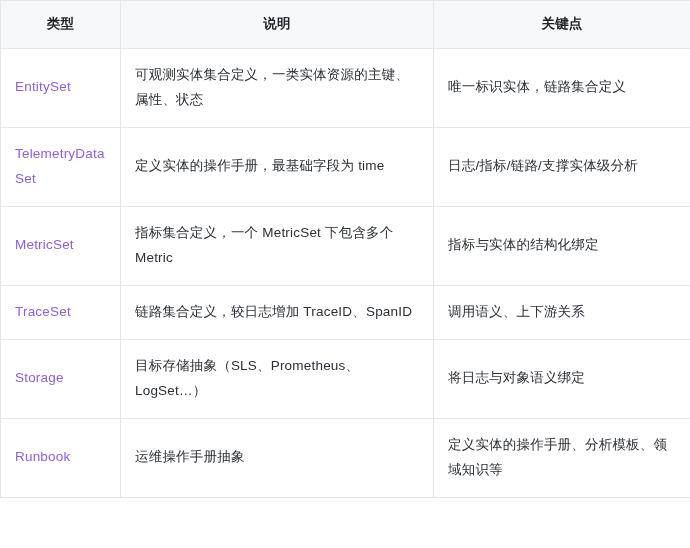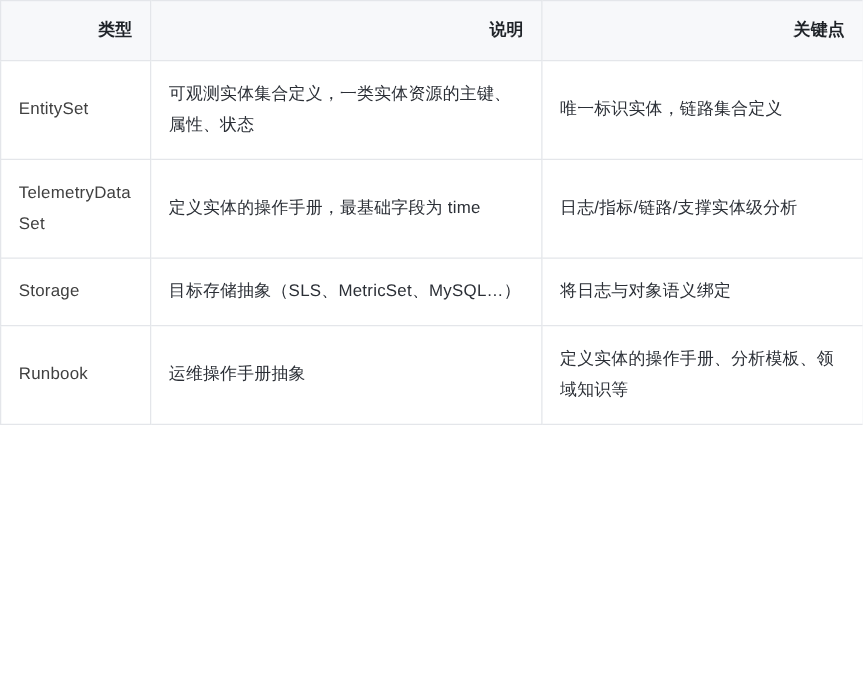--- a/index.html
+++ b/index.html
@@ -33,31 +33,31 @@
     border: 1px solid #e4e6ea;
     vertical-align: middle;
     padding: 14px 14px;
     line-height: 1.85;
     letter-spacing: 0.2px;
     word-break: break-word;
   }
   table.spec-table thead th {
     background: #f7f8fa;
     font-weight: bold;
-    text-align: right;
+    text-align: center;
     padding-top: 11px;
     padding-bottom: 11px;
     color: #1f2328;
   }
   table.spec-table tbody td {
     background: #ffffff;
     color: #2b2f36;
   }
   table.spec-table tbody td.type-cell {
-    color: #404040;
+    color: #8b5cf6;
   }
 </style>
 </head>
 <body>
 
 <div class="table-wrap">
   <table class="spec-table">
     <colgroup>
       <col class="c1">
       <col class="c2">
@@ -75,22 +75,32 @@
         <td class="type-cell">EntitySet</td>
         <td>可观测实体集合定义，一类实体资源的主键、属性、状态</td>
         <td>唯一标识实体，链路集合定义</td>
       </tr>
       <tr>
         <td class="type-cell">TelemetryDataSet</td>
         <td>定义实体的操作手册，最基础字段为 time</td>
         <td>日志/指标/链路/支撑实体级分析</td>
       </tr>
       <tr>
+        <td class="type-cell">MetricSet</td>
+        <td>指标集合定义，一个 MetricSet 下包含多个 Metric</td>
+        <td>指标与实体的结构化绑定</td>
+      </tr>
+      <tr>
+        <td class="type-cell">TraceSet</td>
+        <td>链路集合定义，较日志增加 TraceID、SpanID</td>
+        <td>调用语义、上下游关系</td>
+      </tr>
+      <tr>
         <td class="type-cell">Storage</td>
-        <td>目标存储抽象（SLS、MetricSet、MySQL…）</td>
+        <td>目标存储抽象（SLS、Prometheus、LogSet…）</td>
         <td>将日志与对象语义绑定</td>
       </tr>
       <tr>
         <td class="type-cell">Runbook</td>
         <td>运维操作手册抽象</td>
         <td>定义实体的操作手册、分析模板、领域知识等</td>
       </tr>
     </tbody>
   </table>
 </div>

